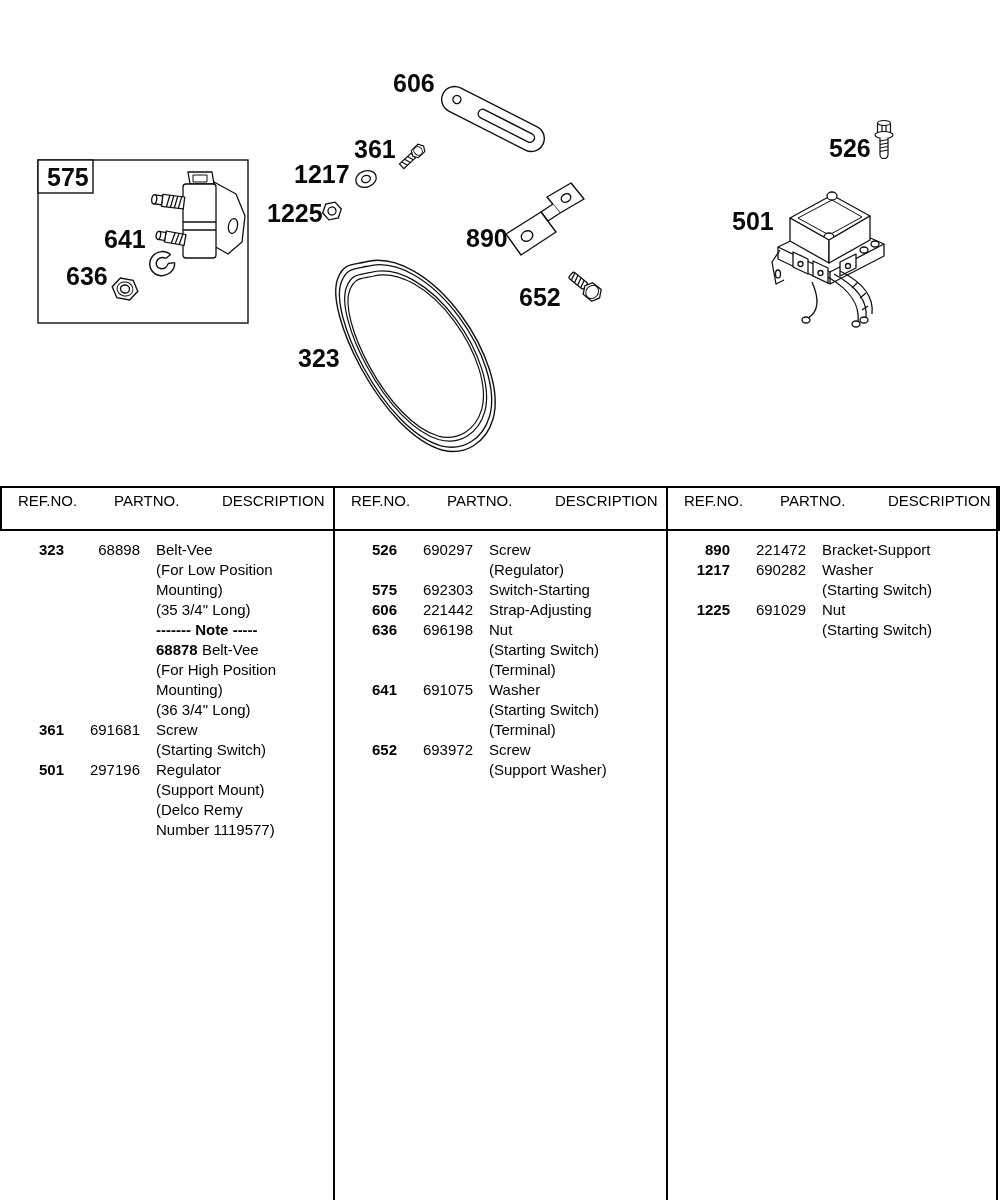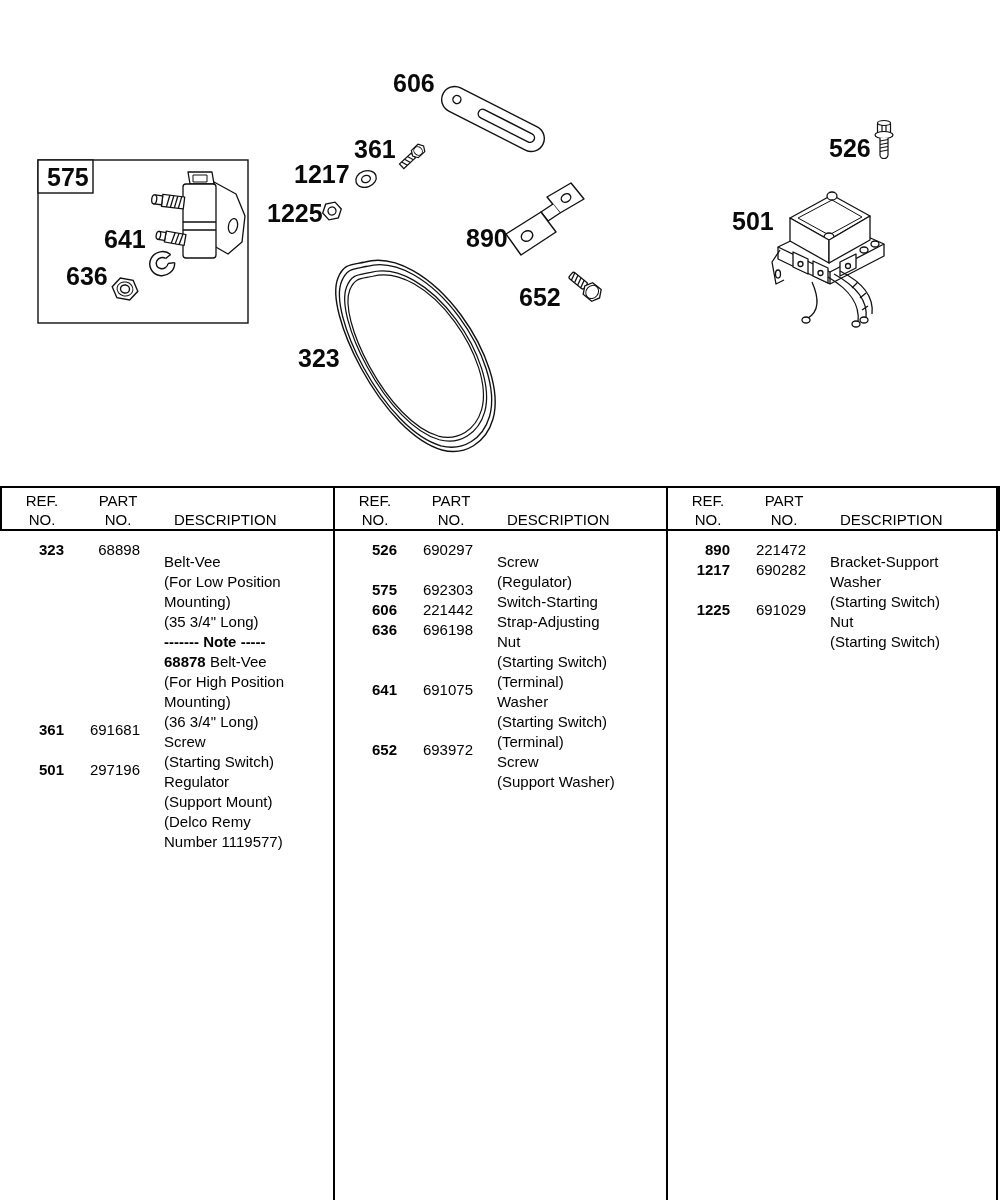--- a/index.html
+++ b/index.html
@@ -10,36 +10,36 @@
   .diagram{position:absolute;top:0;left:0;width:1000px;height:486px;}
   .diagram svg{display:block;width:1000px;height:486px;}
   .plabel{font-family:"Liberation Sans",sans-serif;font-size:25px;font-weight:bold;fill:#0a0a0a;}
 
   
   .parts-table{position:absolute;top:486px;left:0;width:1000px;height:714px;box-sizing:border-box;}
   .thead{position:absolute;top:0;left:0;right:0;height:45px;box-sizing:border-box;
          border:2px solid #000;display:flex;background:#fff;}
   .hcol{width:333px;display:flex;padding-top:3px;font-size:15px;line-height:19px;}
   .hcol:last-child{width:330px;}
-  .hc{display:flex;flex-direction:column;text-align:center;}
+  .hc{display:flex;flex-direction:row;text-align:center;padding-left:16px;}
   .h-ref{width:80px;}
   .h-part{width:72px;text-align:center;}
   .h-desc{margin-left:20px;text-align:left;}
   .h-desc .sp{display:block;height:19px;}
   .vdiv{position:absolute;top:0;bottom:0;width:2px;background:#000;}
   .vdiv.d1{left:333px;}
   .vdiv.d2{left:666px;}
   .vdiv.d3{left:996px;}
   .tbody{position:absolute;top:45px;left:0;right:0;bottom:0;display:flex;}
   .tcol{width:333px;box-sizing:border-box;padding-top:9px;}
   .tcol:last-child{width:330px;}
   .trow{display:flex;height:20px;line-height:20px;font-size:15px;white-space:pre;}
   .c-ref{width:64px;text-align:right;font-weight:bold;flex:none;}
   .c-part{width:76px;text-align:right;font-weight:normal;flex:none;}
-  .c-desc{padding-left:24px;flex:none;margin-top:12px;}
+  .c-desc{padding-left:16px;flex:none;}
   .b{font-weight:bold;}
 </style>
 </head>
 <body>
 
 <div class="page">
 
   <div class="diagram">
     <svg viewBox="0 0 1000 486" xmlns="http://www.w3.org/2000/svg">
 

